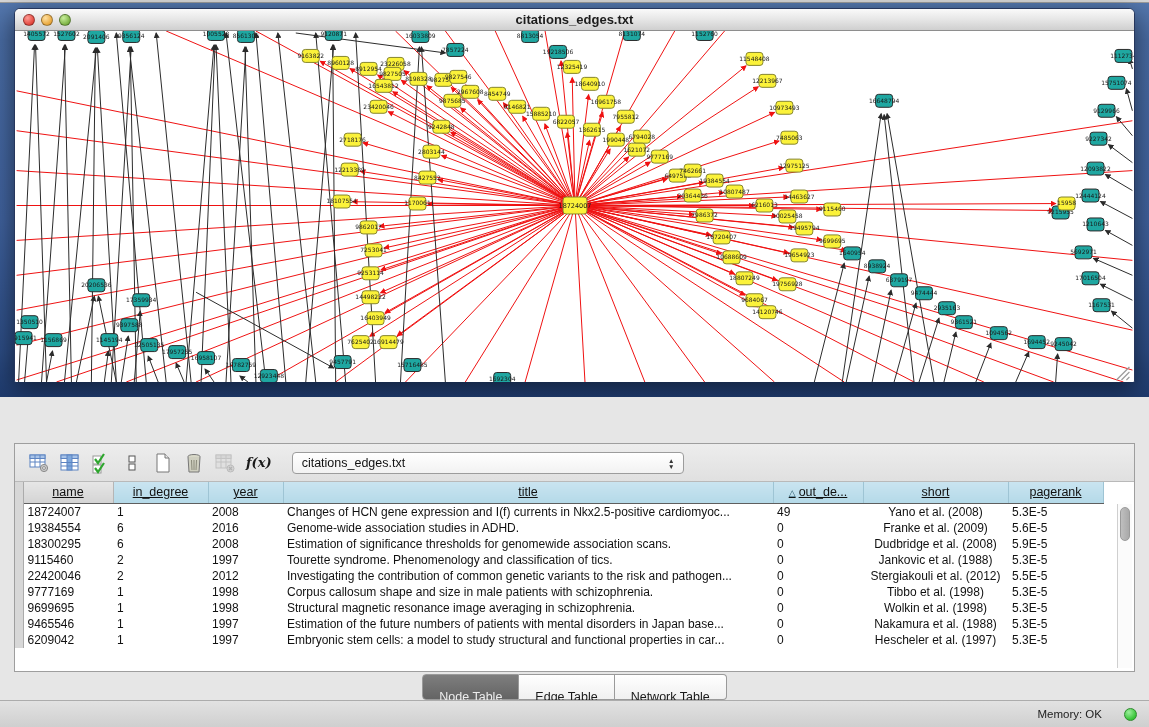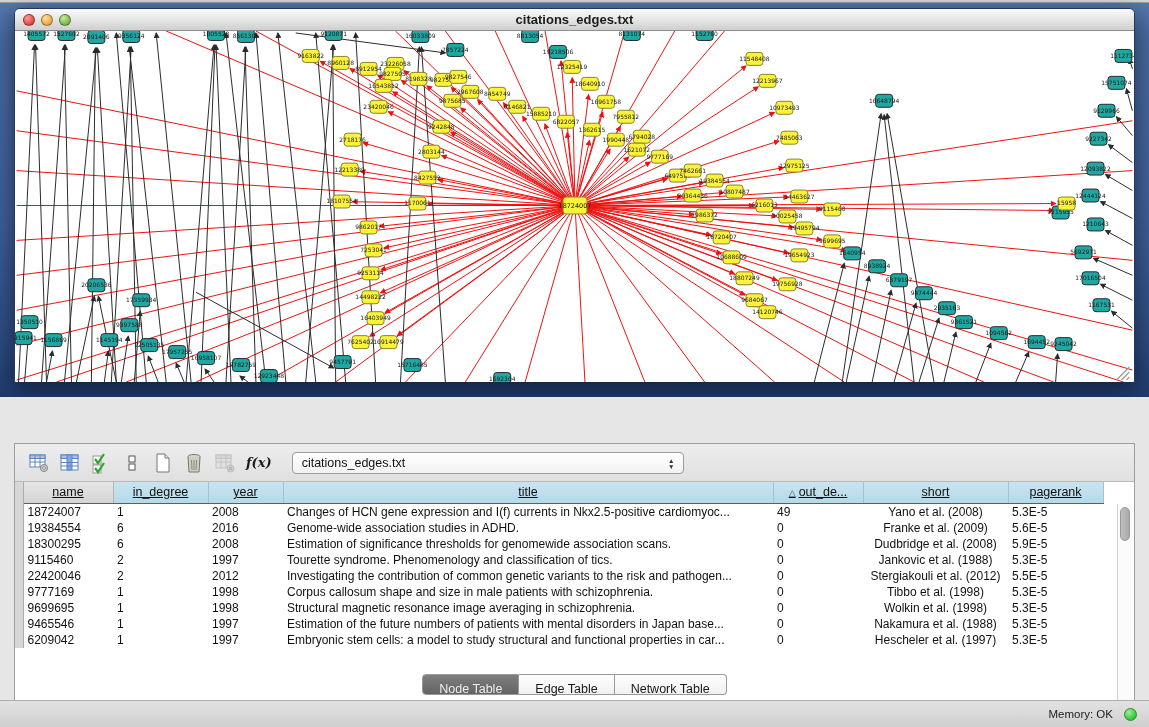--- a/index.html
+++ b/index.html
@@ -26,21 +26,21 @@
 
   
   .table-panel { position:absolute; left:0; top:397px; width:1149px; height:330px; background:#E6E6E6; }
   .panel-header { position:relative; height:24px; background:linear-gradient(180deg,#F0F0F0,#DCDCDC);
     border-bottom:1px solid #BDBDBD; }
   .panel-header .ptitle { position:absolute; left:12px; top:4px; font-size:12px; color:#2b2b2b; }
   .ph-icons { position:absolute; right:10px; top:3px; display:flex; gap:12px; align-items:center; }
   .ph-icons .icon-btn { width:16px; height:16px; display:flex; align-items:center; justify-content:center; cursor:default; }
   .close-x { font-size:15px; font-weight:bold; color:#222; line-height:14px; }
 
-  .table-container { position:absolute; left:14px; top:46px; width:1121px; height:285px;
+  .table-container { position:absolute; left:14px; top:46px; width:1121px; height:229px;
     background:#fff; border:1px solid #9E9E9E; }
   .toolbar { position:relative; height:38px; background:linear-gradient(180deg,#EDEDED,#E0E0E0);
     border-bottom:1px solid #B9B9B9; display:flex; align-items:center; padding-left:10px; }
   .tb-btn { width:28px; height:28px; display:flex; align-items:center; justify-content:center; margin-right:3px; }
   .tb-btn.disabled { opacity:.45; }
   .fx { font-family:"DejaVu Serif",serif; font-style:italic; font-weight:bold; font-size:13px; color:#1a1a1a; margin:0 6px 0 4px; }
   .combo { position:relative; width:392px; height:22px; margin-left:14px; background:linear-gradient(180deg,#FFFFFF,#F2F2F2);
     border:1px solid #9C9C9C; border-radius:4px; font-size:12.5px; color:#111;
     display:flex; align-items:center; padding-left:9px; }
   .combo .stepper { position:absolute; right:6px; top:3px; width:11px; height:16px; display:flex; flex-direction:column;
@@ -54,28 +54,28 @@
   table.data th.gutter, table.data td.gutter { background:#D7D7D7; border-right:1px solid #ABABAB; border-bottom:none; }
   table.data td { height:16px; line-height:16px; padding:0 4px; white-space:nowrap; overflow:hidden; }
   td.c-center { text-align:center; }
   .sort-tri { font-size:9px; margin-right:3px; color:#27586B; }
 
   .vscroll { position:absolute; right:2px; top:60px; bottom:3px; width:15px; background:#FBFBFB; border-left:1px solid #CFCFCF; }
   .vthumb { position:absolute; left:2px; top:3px; width:10px; height:34px; border-radius:6px;
     background:linear-gradient(90deg,#BFBFBF,#A9A9A9); border:1px solid #9a9a9a; }
 
   .tab-bar { position:absolute; left:0; top:277px; width:100%; display:flex; justify-content:center; }
-  .tab { height:21px; line-height:20px; padding:4px 16px; font-size:12.5px; background:linear-gradient(180deg,#FFFFFF,#F0F0F0);
+  .tab { height:21px; line-height:20px; padding:12px 16px; font-size:12.5px; background:linear-gradient(180deg,#FFFFFF,#F0F0F0);
     border:1px solid #9A9A9A; border-left:none; color:#1a1a1a; }
   .tab:first-child { border-left:1px solid #9A9A9A; border-radius:4px 0 0 4px; }
   .tab:last-child { border-radius:0 4px 4px 0; }
   .tab.selected { background:linear-gradient(180deg,#7E7E7E,#646464); color:#EDEDED; }
 
   .status-bar { position:absolute; left:0; top:303px; width:100%; height:27px; background:linear-gradient(180deg,#E2E2E2,#CFCFCF);
-    border-top:1px solid #ACACAC; display:flex; align-items:center; justify-content:flex-end; padding-right:12px; gap:11px; }
+    border-top:1px solid #ACACAC; display:flex; align-items:center; justify-content:flex-end; padding-right:12px; gap:22px; }
   .status-bar .mem { font-size:11.5px; color:#222; }
   .mem-dot { width:13px; height:13px; border-radius:50%; border:1px solid #2E8B2E;
     background:radial-gradient(circle at 35% 30%, #9CEF9C, #37C437 70%); }
 </style>
 </head>
 <body>
 
 <div class="desktop">
   <div class="desktop-topline"></div>
 

